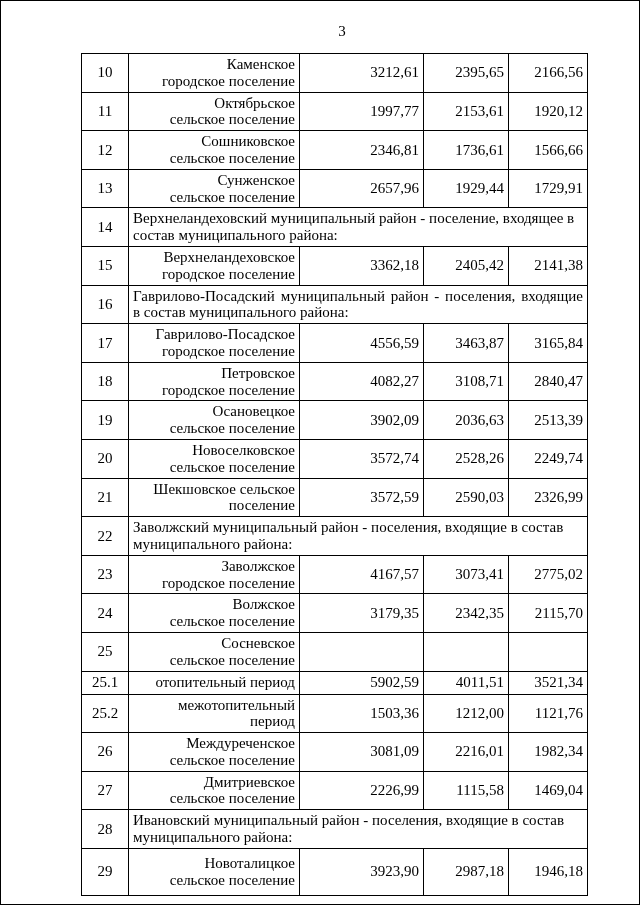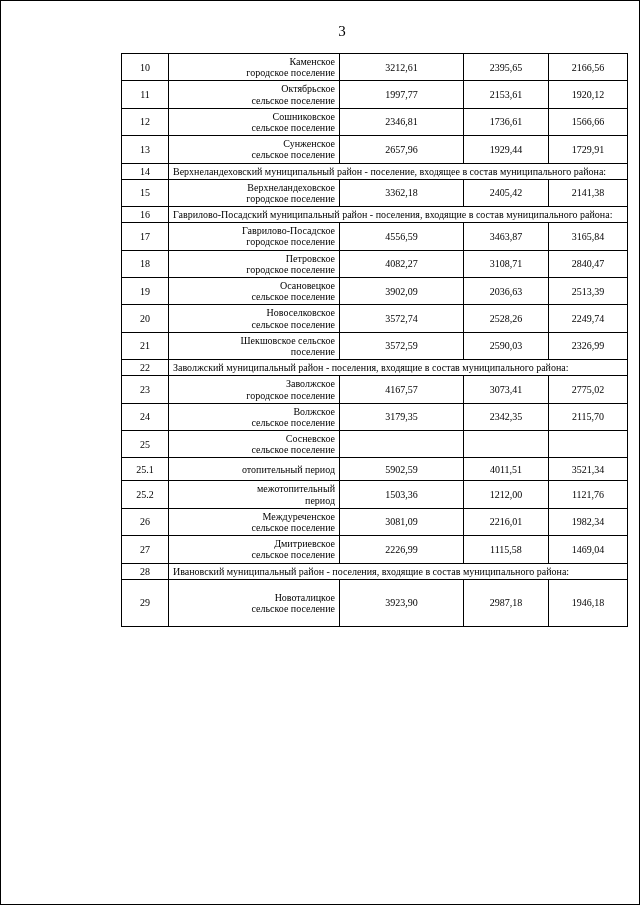--- a/index.html
+++ b/index.html
@@ -24,22 +24,22 @@
   .page-number {
     width: 506px;
     margin: 22px 0 0 88px;
     text-align: center;
     font-size: 15px;
   }
   table.doc-table {
     border-collapse: collapse;
     table-layout: fixed;
     width: 506px;
-    margin: 13px 0 0 120px;
-    font-size: 10px;
+    margin: 13px 0 0 80px;
+    font-size: 15px;
   }
   col.c-num   { width: 47px; }
   col.c-name  { width: 171px; }
   col.c-v1    { width: 124px; }
   col.c-v2    { width: 85px; }
   col.c-v3    { width: 79px; }
   td {
     border: 1px solid #000000;
     padding: 2px 4px;
     vertical-align: middle;
@@ -54,21 +54,21 @@
     text-align: right;
     white-space: pre-line;
   }
   td.cell-section {
     text-align: left;
   }
   td.cell-section.justify {
     text-align: justify;
   }
   td.cell-value {
-    text-align: center;
+    text-align: right;
     font-family: Liberation Serif, serif;
   }
   tr.tall td {
     height: 42px;
   }
   tr.short td {
     height: 18px;
   }
 </style>
 </head>

